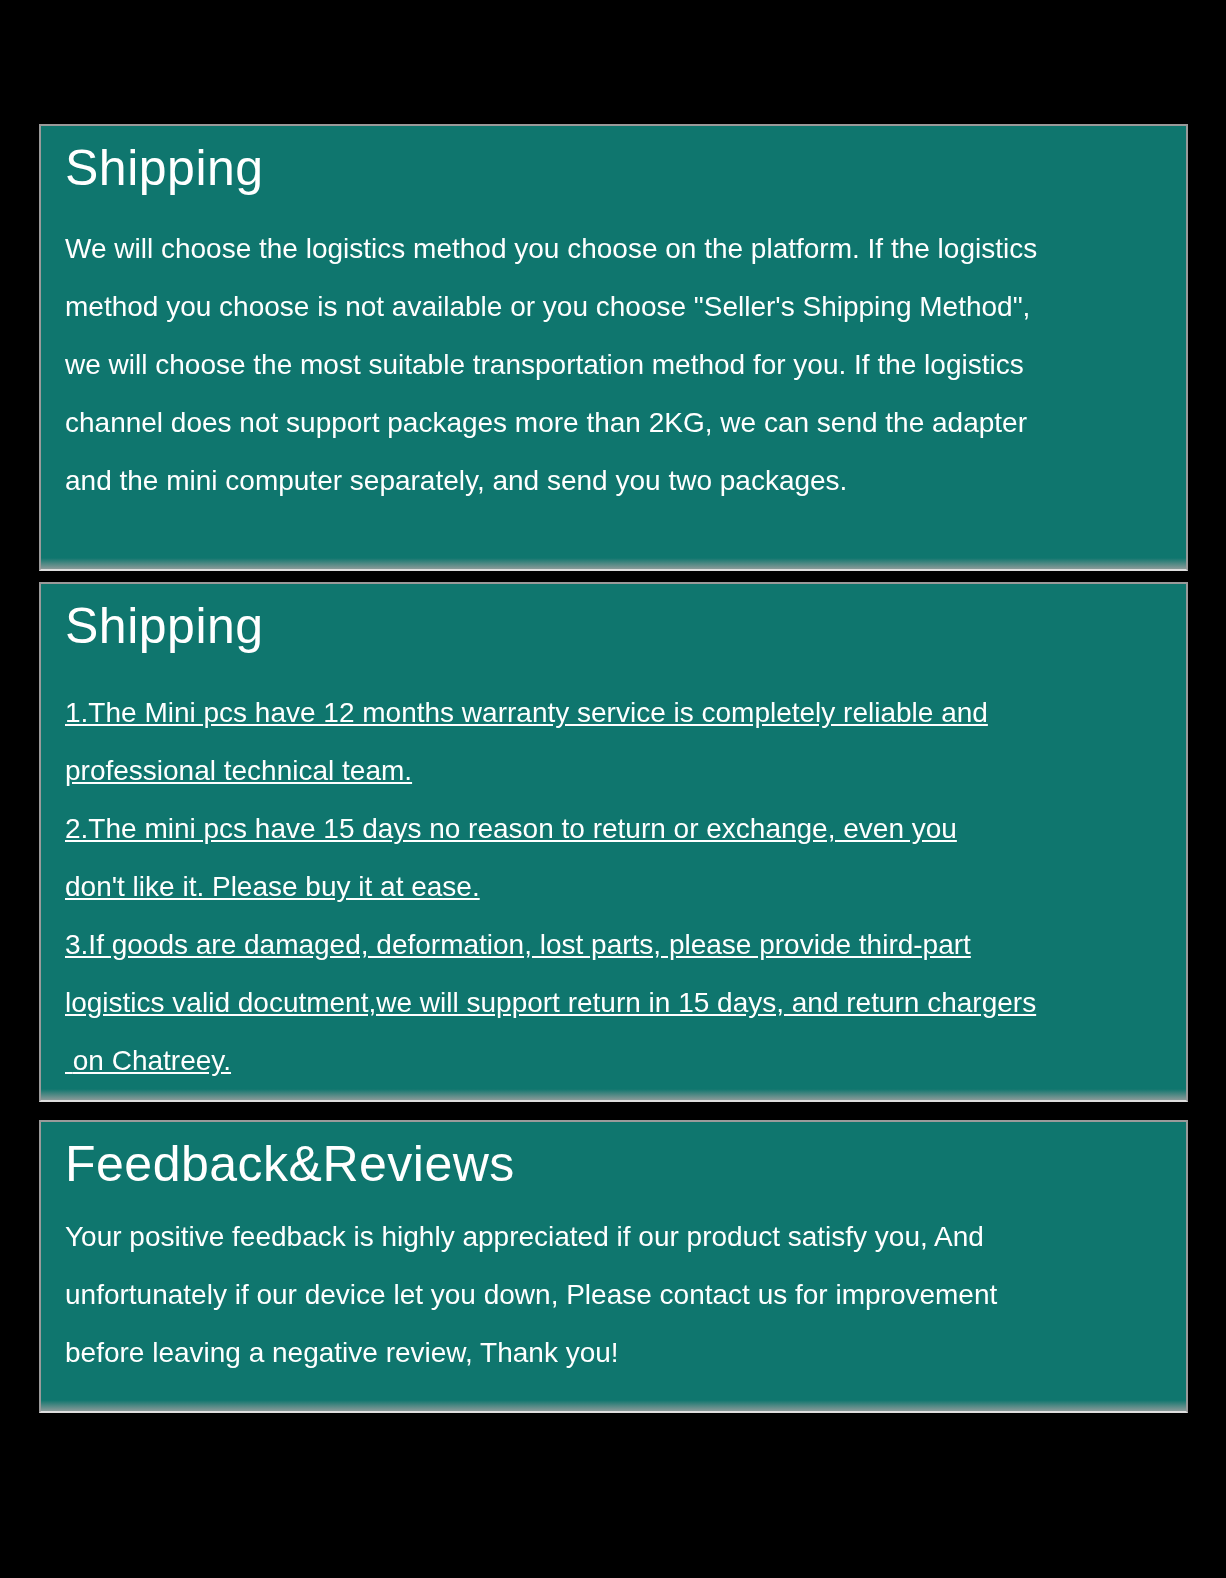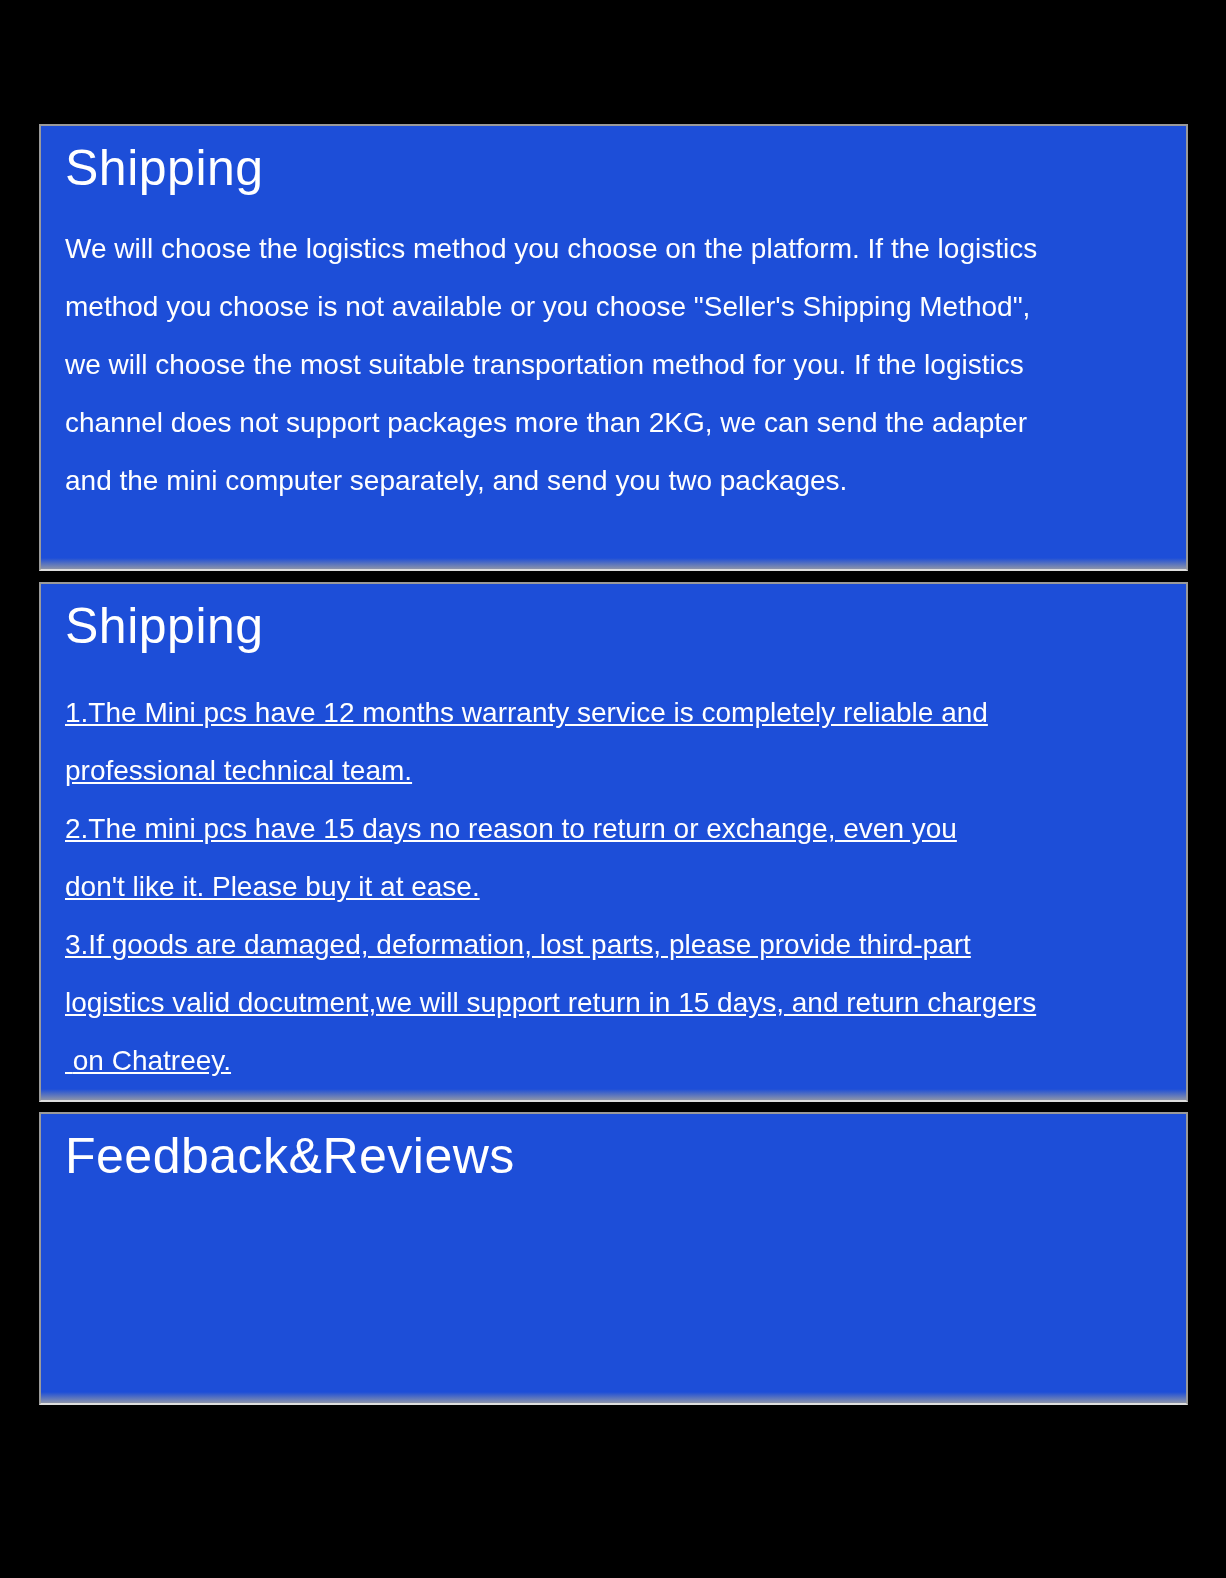--- a/index.html
+++ b/index.html
@@ -17,40 +17,40 @@
     width: 1226px;
     height: 1578px;
     background: #000000;
     overflow: hidden;
   }
   .panel {
     position: relative;
     box-sizing: border-box;
     margin-left: 39px;
     width: 1149px;
-    background: #1d4ed8;
+    background: #0f766e;
     border: 2px solid #9a9a9a;
     border-bottom-color: #dedede;
     padding: 0 24px;
     overflow: hidden;
   }
   
   .panel::after {
     content: "";
     position: absolute;
     left: 0;
     right: 0;
     bottom: 0;
     height: 11px;
     background: linear-gradient(to bottom, rgba(140,140,140,0) 0%, rgba(160,160,160,0.85) 100%);
     pointer-events: none;
   }
   .panel-shipping { margin-top: 124px; height: 447px; }
   .panel-warranty { margin-top: 11px;  height: 520px; }
-  .panel-feedback { margin-top: 10px;  height: 293px; }
+  .panel-feedback { margin-top: 18px;  height: 293px; }
 
   .panel-title {
     color: #ffffff;
     font-size: 50px;
     font-weight: 400;
     line-height: 60px;
     margin: 12px 0 0 0;
     letter-spacing: 0.5px;
   }
   .panel-body {
@@ -85,15 +85,18 @@
 professional technical team.
 2.The mini pcs have 15 days no reason to return or exchange, even you
 don't like it. Please buy it at ease.
 3.If goods are damaged, deformation, lost parts, please provide third-part
 logistics valid docutment,we will support return in 15 days, and return chargers
  on Chatreey.</p>
   </section>
 
   <section class="panel panel-feedback">
     <h1 class="panel-title">Feedback&amp;Reviews</h1>
+    <p class="panel-body">Your positive feedback is highly appreciated if our product satisfy you, And
+unfortunately if our device let you down, Please contact us for improvement
+before leaving a negative review, Thank you!</p>
   </section>
 
 </div>
 
 </body></html>

